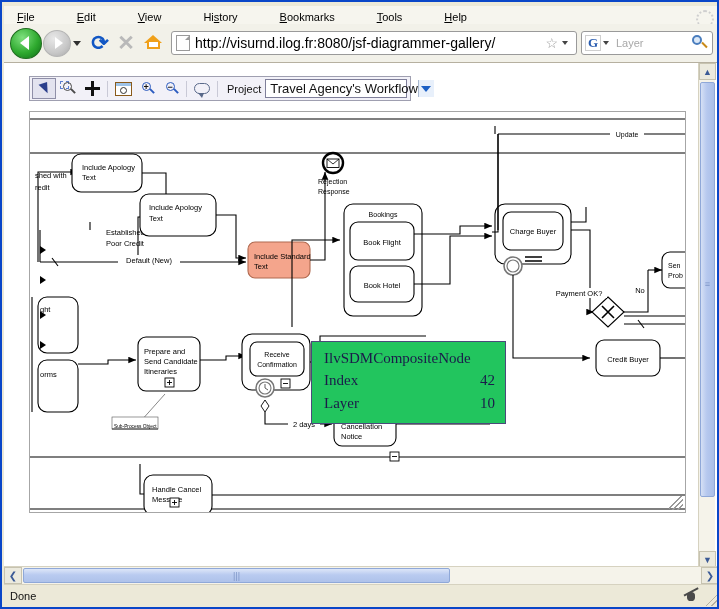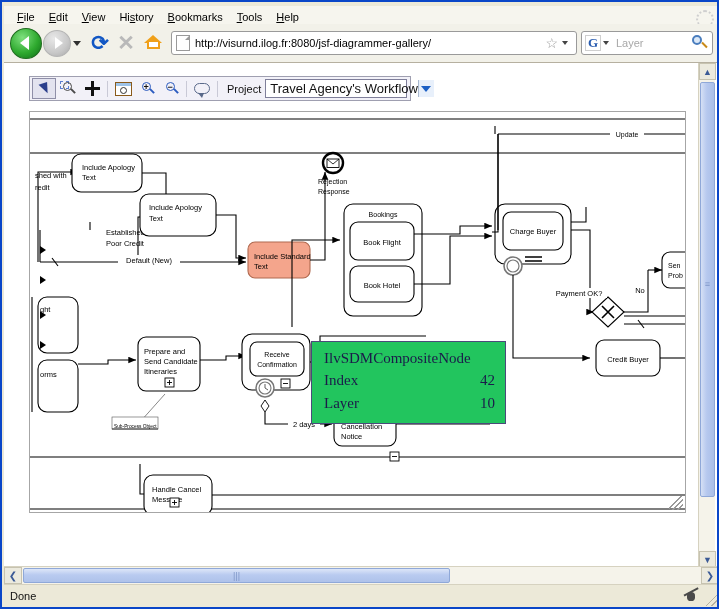--- a/index.html
+++ b/index.html
@@ -19,20 +19,21 @@
   }
 
   
   #menubar {
     position: absolute; left: 2px; top: 4px;
     width: 715px; height: 22px;
     background: #f6f5ee;
     display: flex; align-items: center;
     padding-left: 6px;
     border-bottom: 1px solid #e2ddc8;
+    gap: 28px;
   }
   .menu-item {
     font-size: 11px; color: #000;
     padding: 2px 7px; white-space: nowrap;
     line-height: 14px;
   }
   .menu-item u { text-decoration: underline; }
   #throbber {
     position: absolute; right: 8px; top: 3px;
     width: 16px; height: 16px;
@@ -111,21 +112,21 @@
   #page-icon {
     width: 14px; height: 16px; background: #ffffff;
     border: 1px solid #9a9a9a; flex:none; margin-right: 5px;
     position: relative;
   }
   #page-icon::after {
     content:""; position:absolute; right:-1px; top:-1px;
     border-left:5px solid transparent; border-bottom:5px solid #9a9a9a;
   }
   #url-text {
-    flex: 1; font-size: 11px; color: #000; white-space: nowrap;
+    flex: 1; font-size: 14px; color: #000; white-space: nowrap;
     overflow: hidden; line-height: 16px;
   }
   .star-icon { font-size: 14px; color: #9a9a9a; flex:none; padding:0 2px; }
   .small-caret { width:0;height:0;flex:none;margin:0 4px 0 2px;
     border-left:3px solid transparent;border-right:3px solid transparent;
     border-top:4px solid #444; }
   #searchbar {
     width: 132px; height: 24px; flex:none;
     background: #ffffff; border:1px solid #9a9a9a; border-radius:3px;
     display:flex; align-items:center; padding: 0 3px;

